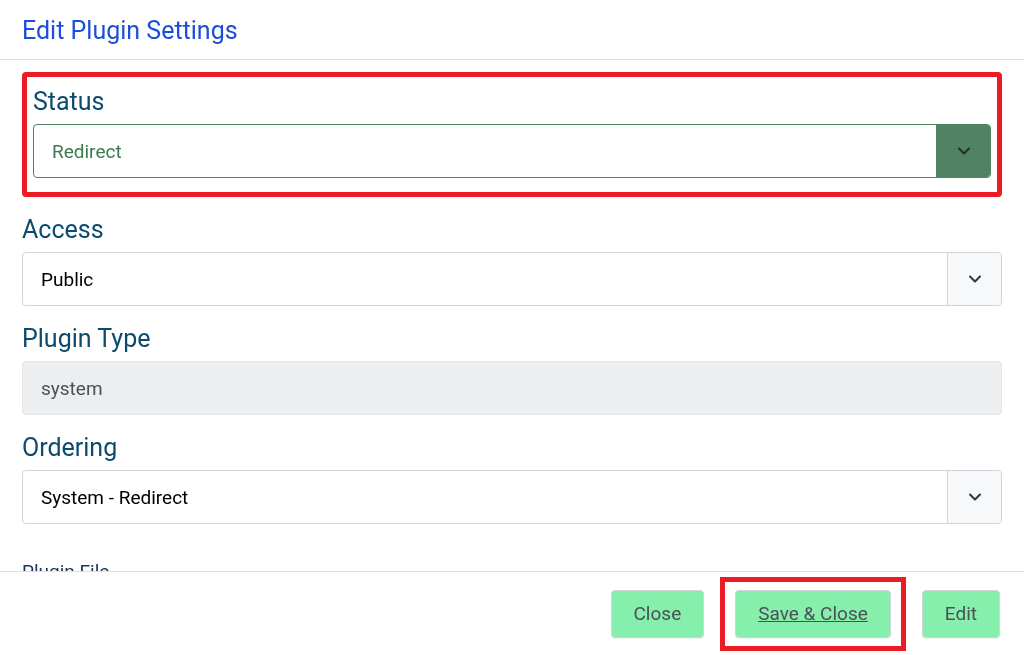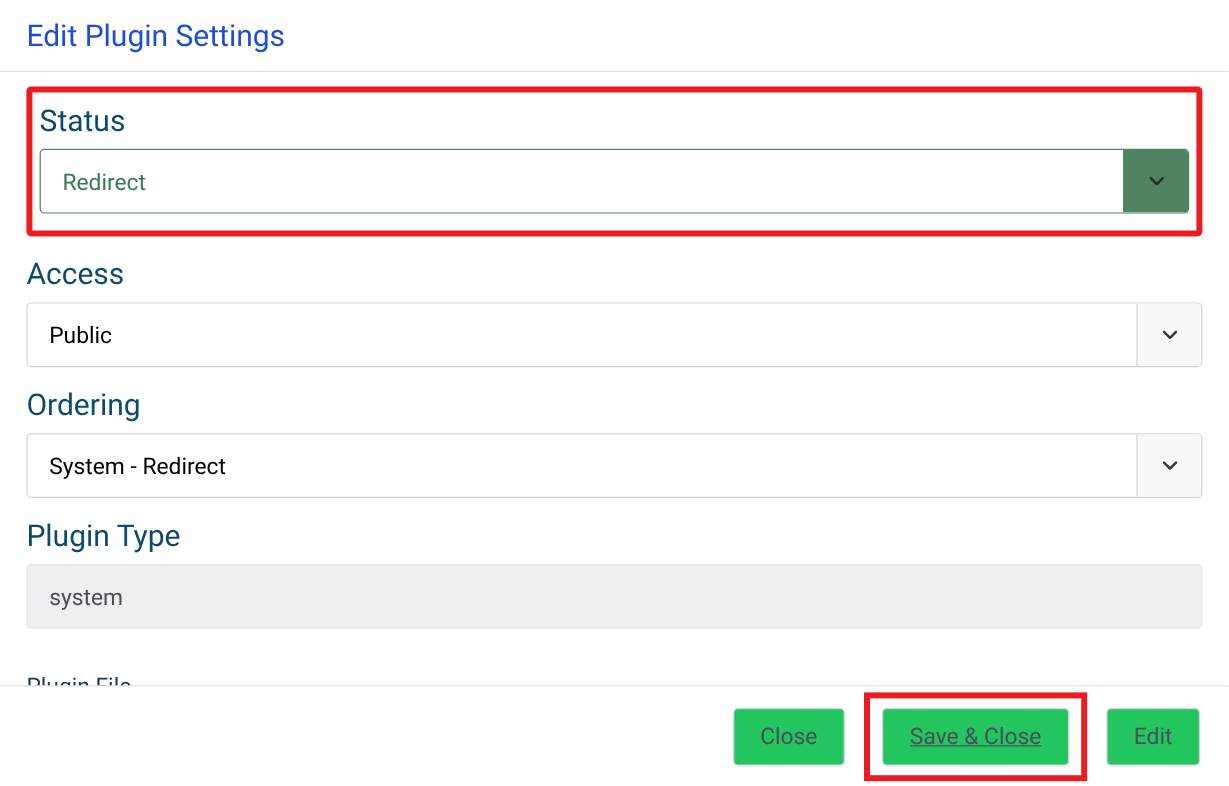--- a/index.html
+++ b/index.html
@@ -129,21 +129,21 @@
   justify-content: flex-end;
   gap: 16px;
   padding-right: 24px;
   background: #fff;
 }
 .btn {
   height: 48px;
   padding: 0 22px;
   border: 1px solid #cfd4da;
   border-radius: 4px;
-  background: #22c55e;
+  background: #86efac;
   font-size: 19px;
   color: #495057;
   display: flex;
   align-items: center;
   justify-content: center;
   cursor: pointer;
   box-shadow: 0 1px 1px rgba(0,0,0,0.06);
 }
 
 .highlight-save-close {
@@ -203,36 +203,36 @@
             <div class="select-value">Public</div>
             <div class="select-caret">
               <svg width="20" height="20" viewBox="0 0 24 24" fill="none" stroke-width="2.5" stroke-linecap="round" stroke-linejoin="round">
                   <polyline points="6 9 12 15 18 9"></polyline>
                 </svg>
             </div>
           </div>
         </div>
 
         <div class="field-block">
+          <div class="field-label">Plugin Type</div>
+          <div class="readonly-input">system</div>
+        </div>
+
+        <div class="field-block">
           <div class="field-label">Ordering</div>
           <div class="select-wrap">
             <div class="select-value">System - Redirect</div>
             <div class="select-caret">
               <svg width="20" height="20" viewBox="0 0 24 24" fill="none" stroke-width="2.5" stroke-linecap="round" stroke-linejoin="round">
                   <polyline points="6 9 12 15 18 9"></polyline>
                 </svg>
             </div>
           </div>
         </div>
 
-        <div class="field-block">
-          <div class="field-label">Plugin Type</div>
-          <div class="readonly-input">system</div>
-        </div>
-
       </div>
 
       <div class="partial-label">Plugin File</div>
     </div>
   </div>
 
   <div class="modal-footer">
     <div class="btn">Close</div>
     <div class="highlight-save-close">
       <div class="btn">Save &amp; Close</div>

